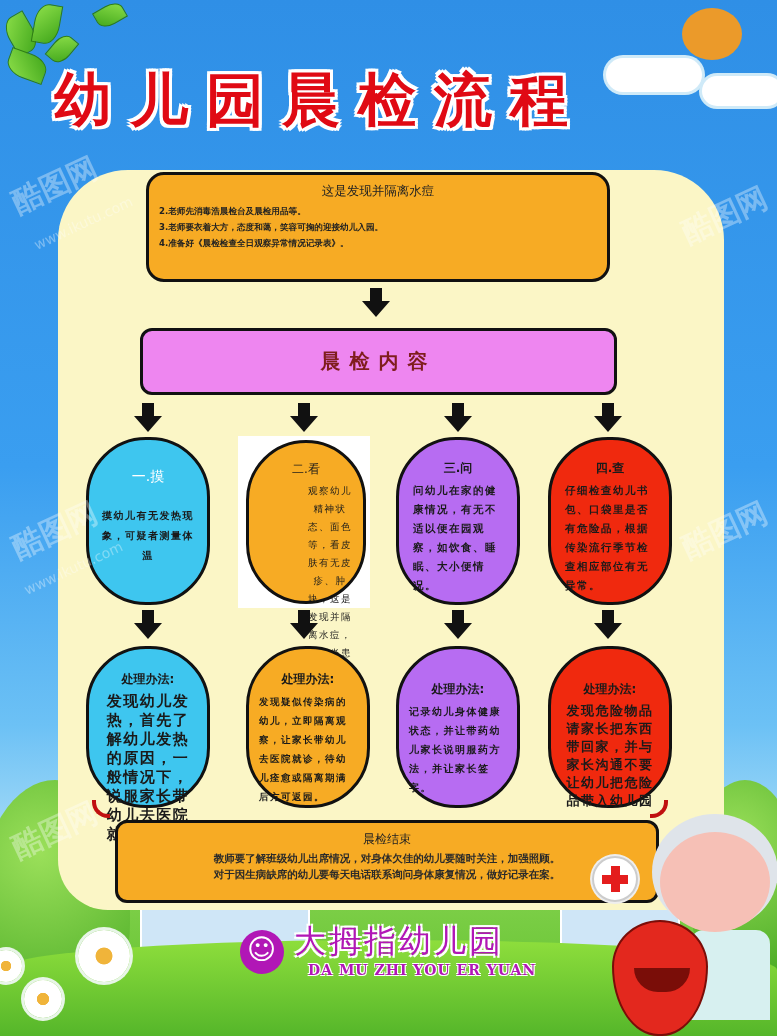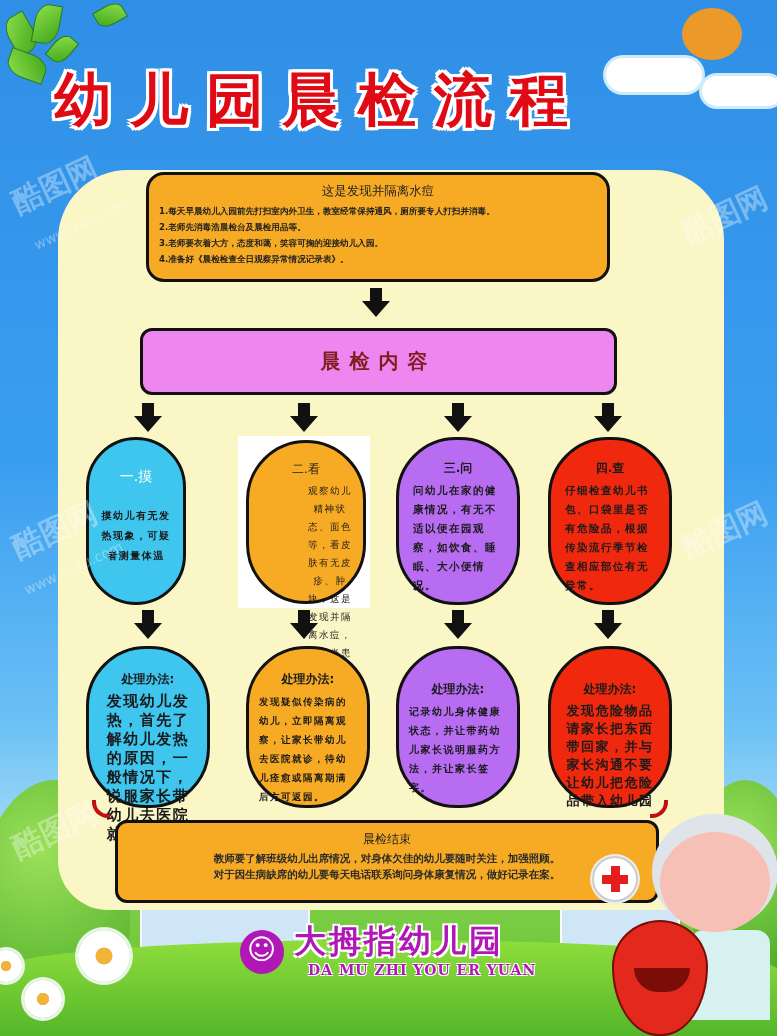--- a/index.html
+++ b/index.html
@@ -65,21 +65,21 @@
 
   
   .grass { left: 0; top: 940px; width: 777px; height: 96px; background: linear-gradient(180deg,#8ede3c,#55b62a); border-radius: 50% 50% 0 0 / 30px 30px 0 0; }
   .tree { border-radius: 50% 50% 40% 40%; background: radial-gradient(circle at 40% 30%, #9be05a, #42a620); }
   .bldg { background: #cfe6f7; border: 2px solid #fff; }
   .flower { width: 52px; height: 52px; border-radius: 50%; background: radial-gradient(circle, #f0b43a 0 22%, #fff 24% 100%); box-shadow: 0 0 0 3px #e8f5e8; }
 
   .logo { left: 222px; top: 918px; width: 360px; height: 72px; }
   .logo-mark { left: 18px; top: 12px; width: 44px; height: 44px; border-radius: 50%; background: #b117b6; }
   .logo-mark::after { content: "☺"; position: absolute; left: 7px; top: 3px; font-size: 28px; color: #fff; }
-  .logo-cn { left: 72px; top: 2px; font-size: 32px; font-weight: bold; color: #b117b6; letter-spacing: 3px;
+  .logo-cn { left: 72px; top: 2px; font-size: 32px; font-weight: normal; color: #b117b6; letter-spacing: 3px;
     text-shadow: -2px -2px 0 #fff, 2px -2px 0 #fff, -2px 2px 0 #fff, 2px 2px 0 #fff; }
   .logo-en { left: 86px; top: 44px; font-family: "DejaVu Serif", serif; font-size: 14px; font-weight: bold; color: #b117b6; letter-spacing: 1px;
     text-shadow: -1px -1px 0 #fff, 1px -1px 0 #fff, -1px 1px 0 #fff, 1px 1px 0 #fff; }
 
   .mascot-drop { left: 612px; top: 920px; width: 96px; height: 116px; background: #e3281e; border-radius: 50% 50% 48% 48% / 40% 40% 60% 60%; border: 2px solid #7a0d08; }
   .drop-face { left: 20px; top: 46px; width: 56px; height: 24px; background: #7a0d08; border-radius: 0 0 30px 30px; }
   .doctor-head { left: 660px; top: 832px; width: 110px; height: 100px; background: #f6c0b6; border-radius: 50%; box-shadow: 0 -10px 0 8px #dfe4ea; }
   .doctor-coat { left: 690px; top: 930px; width: 80px; height: 90px; background: #d7f0f0; border-radius: 14px 14px 0 0; }
 
   .watermark { color: rgba(255,255,255,0.35); font-size: 30px; font-weight: bold; transform: rotate(-25deg); pointer-events: none; }
@@ -102,40 +102,39 @@
 <div class="abs tree" style="left:-20px;top:780px;width:150px;height:240px;"></div>
 <div class="abs tree" style="left:690px;top:780px;width:110px;height:200px;"></div>
 <div class="abs bldg" style="left:140px;top:880px;width:170px;height:70px;"></div>
 <div class="abs bldg" style="left:560px;top:890px;width:120px;height:60px;"></div>
 <div class="abs grass"></div>
 
 <div class="abs panel"></div>
 
 <div class="abs box prep">
   <h3>这是发现并隔离水痘</h3>
-  <p>1.每天早晨幼儿入园前先打扫室内外卫生，教室经常保持通风，厕所要专人打扫并消毒。</p>
   <p>2.老师先消毒浩晨检台及晨检用品等。</p>
   <p>3.老师要衣着大方，态度和蔼，笑容可掬的迎接幼儿入园。</p>
   <p>4.准备好《晨检检查全日观察异常情况记录表》。</p>
 </div>
 
 <div class="abs arrow" style="left:362px;top:288px;"></div>
 
 <div class="abs box content-bar">
   <span>晨检内容</span>
 </div>
 
 <div class="abs arrow" style="left:134px;top:403px;"></div>
 <div class="abs arrow" style="left:290px;top:403px;"></div>
 <div class="abs arrow" style="left:444px;top:403px;"></div>
 <div class="abs arrow" style="left:594px;top:403px;"></div>
 
 <div class="abs white-bg"></div>
 
-<div class="abs box pill c1" style="left:86px;top:437px;width:100px;height:168px;padding-top:28px;">
+<div class="abs box pill c1" style="left:86px;top:437px;width:124px;height:168px;padding-top:28px;">
   <div class="head" style="color:#fff;font-size:14px;font-weight:normal;margin-bottom:20px;">一.摸</div>
   <div class="body" style="font-size:10px;line-height:20px;">摸幼儿有无发热现象，可疑者测量体温</div>
 </div>
 
 <div class="abs box pill c2" style="left:246px;top:440px;width:120px;height:164px;padding-top:18px;">
   <div class="head" style="font-weight:normal;">二.看</div>
   <div class="body" style="font-size:9.5px;font-weight:normal;line-height:18px;margin-left:48px;">观察幼儿精神状态、面色等，看皮肤有无皮疹、肿块，这是发现并隔离水痘，腮腺炎患儿关键的步骤。</div>
 </div>
 
 <div class="abs box pill c3" style="left:396px;top:437px;width:124px;height:168px;padding-top:20px;">

